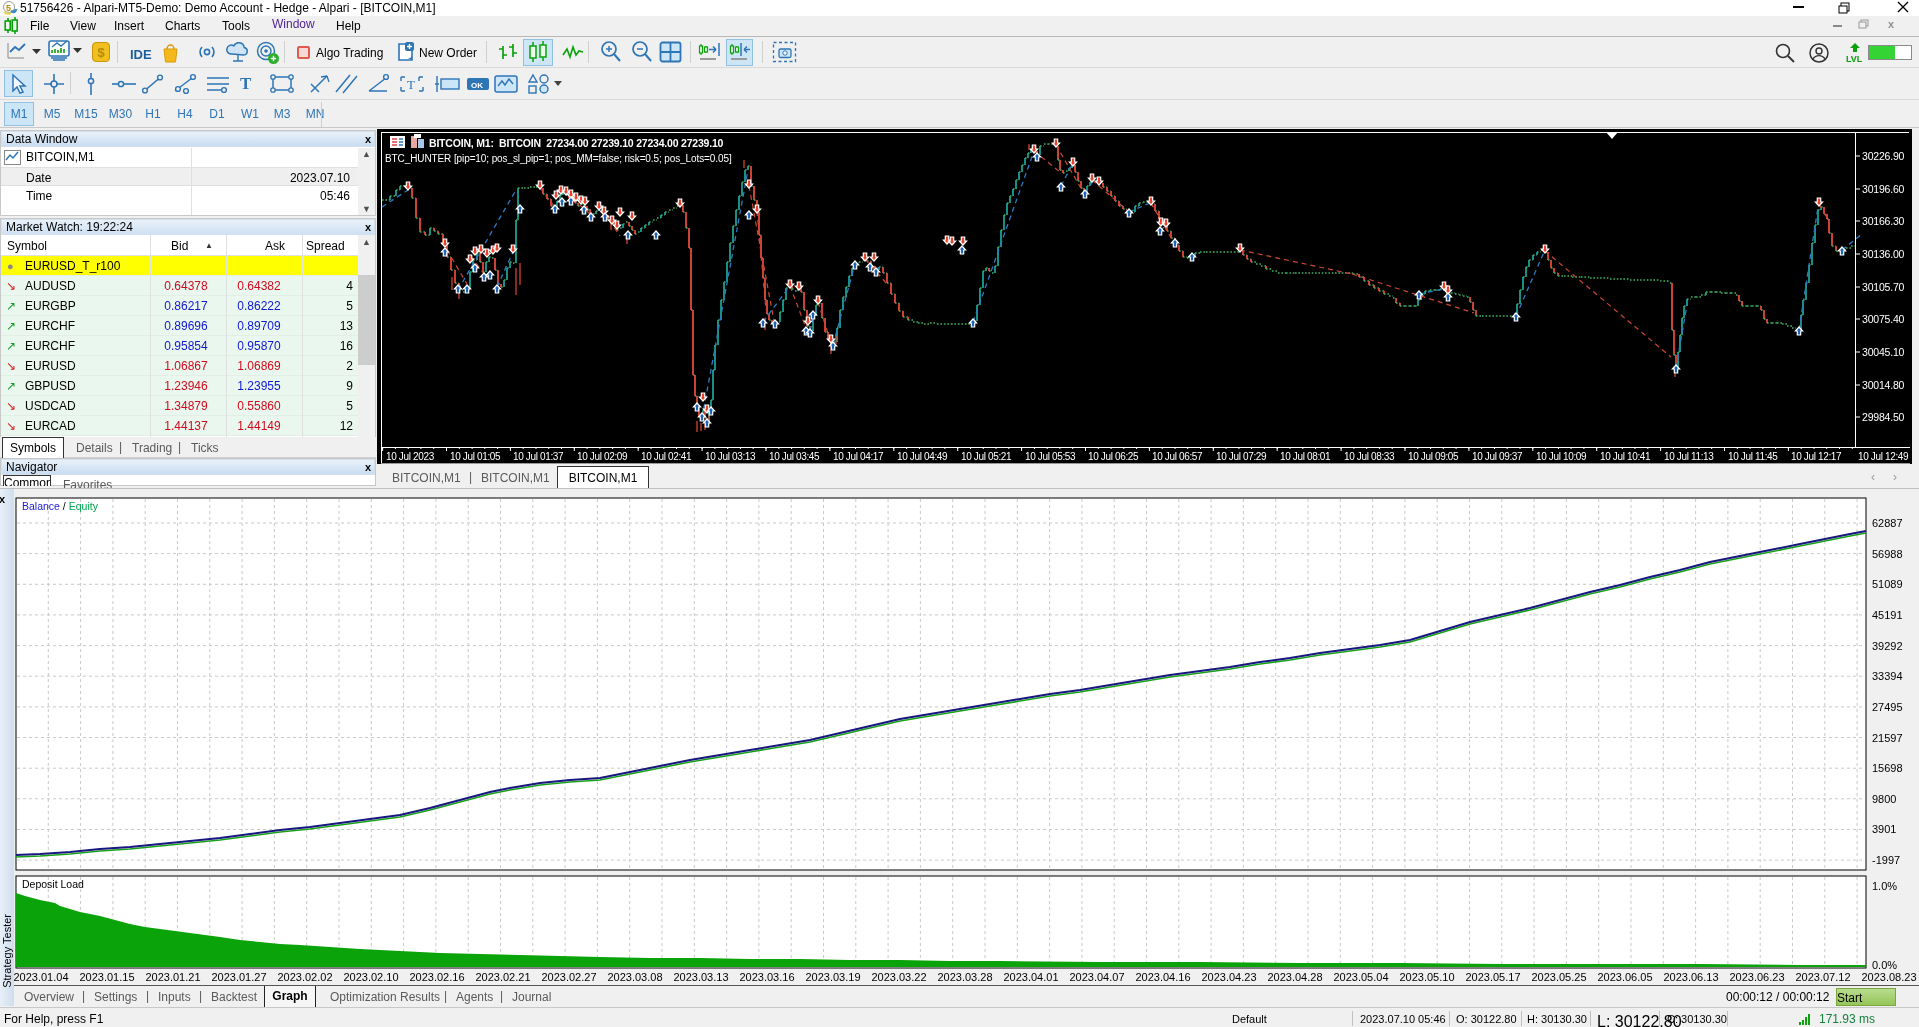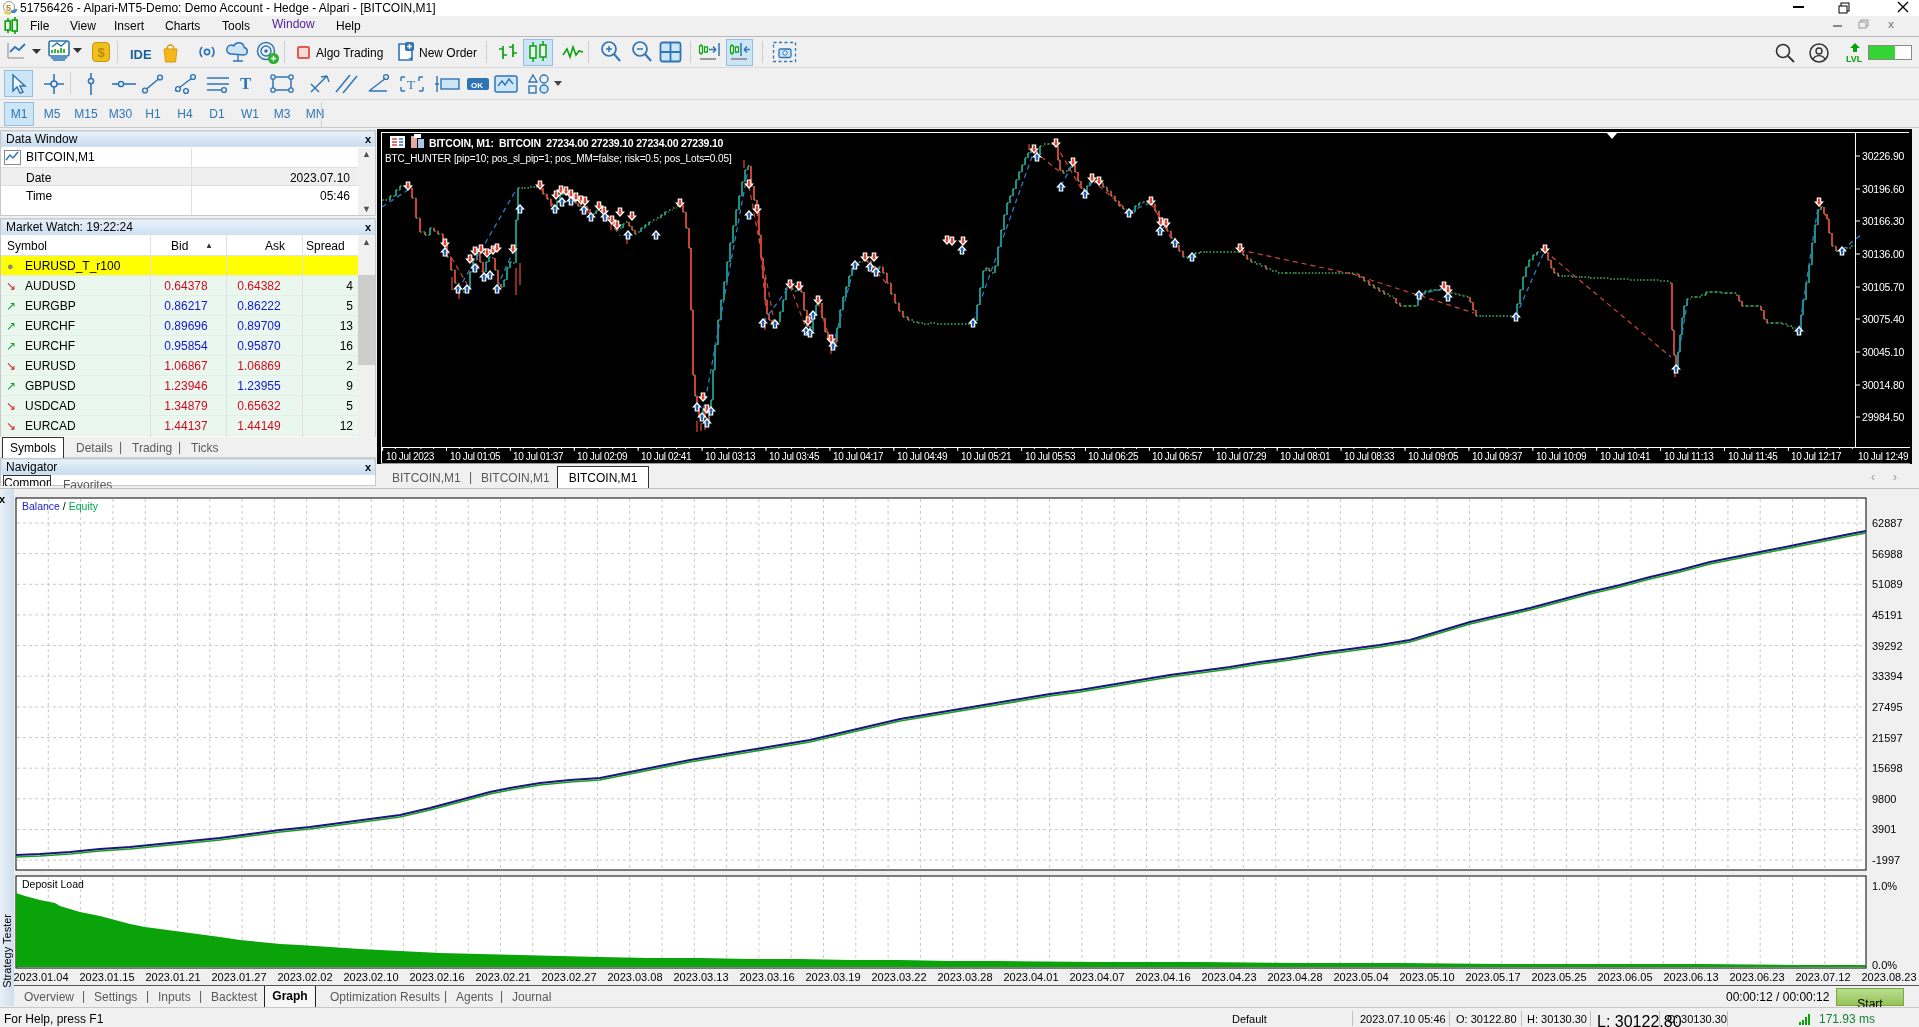--- a/index.html
+++ b/index.html
@@ -341,21 +341,21 @@
       <span class="arr" style="color:#18a02c">↗</span>
       <span class="mwsym">GBPUSD</span>
       <span class="bid" style="left:149px;color:#d00a1e">1.23946</span>
       <span class="bid" style="left:222px;color:#0f17cf">1.23955</span>
       <span class="spr">9</span>
     </div>
     <div class="mwrow" style="top:177px;background:#eaf7ef;height:20px;overflow:hidden">
       <span class="arr" style="color:#d22">↘</span>
       <span class="mwsym">USDCAD</span>
       <span class="bid" style="left:149px;color:#d00a1e">1.34879</span>
-      <span class="bid" style="left:222px;color:#d00a1e">0.65632</span>
+      <span class="bid" style="left:222px;color:#d00a1e">0.55860</span>
       <span class="spr">5</span>
     </div>
     <div class="mwrow" style="top:197px;background:#eaf7ef;height:20px;overflow:hidden">
       <span class="arr" style="color:#d22">↘</span>
       <span class="mwsym">EURCAD</span>
       <span class="bid" style="left:149px;color:#d00a1e">1.44137</span>
       <span class="bid" style="left:222px;color:#d00a1e">1.44149</span>
       <span class="spr">12</span>
     </div>
     <div class="abs" style="left:149px;top:16px;width:1px;height:221px;background:#e0e0e0"></div>
@@ -1529,21 +1529,21 @@
     <div class="abs tab" style="left:144px;top:4px">Inputs</div>
     <div class="abs tab" style="left:185px;top:3px">|</div>
     <div class="abs tab" style="left:197px;top:4px">Backtest</div>
     <div class="abs" style="left:250px;top:0;width:52px;height:22px;background:#f6f6f6;border:1.5px solid #222;border-top:none;text-align:center;padding-top:3px;color:#000;font-weight:bold">Graph</div>
     <div class="abs tab" style="left:316px;top:4px">Optimization Results</div>
     <div class="abs tab" style="left:430px;top:3px">|</div>
     <div class="abs tab" style="left:442px;top:4px">Agents</div>
     <div class="abs tab" style="left:486px;top:3px">|</div>
     <div class="abs tab" style="left:498px;top:4px">Journal</div>
     <div class="abs" style="left:1712px;top:4px;color:#000">00:00:12 / 00:00:12</div>
-    <div class="abs" style="left:1822px;top:2px;width:68px;height:18px;background:linear-gradient(#b9dd90,#95c558);border:1px solid #7aa83e;text-align:center;padding-top:8px;color:#000">Start</div>
+    <div class="abs" style="left:1822px;top:2px;width:60px;height:18px;background:linear-gradient(#b9dd90,#95c558);border:1px solid #7aa83e;text-align:left;padding-top:2px;color:#000">Start</div>
   </div>
 <div class="abs" style="left:0;top:1007px;width:1919px;height:20px;background:#f0f0f0;border-top:1px solid #c8c8c8">
     <div class="abs" style="left:4px;top:4px;color:#000">For Help, press F1</div>
     <div class="abs" style="left:1232px;top:5px;color:#000;font-size:11px">Default</div>
     <div class="abs" style="left:1360px;top:5px;color:#000;font-size:11px">2023.07.10 05:46</div>
     <div class="abs" style="left:1456px;top:5px;color:#000;font-size:11px">O: 30122.80</div>
     <div class="abs" style="left:1527px;top:5px;color:#000;font-size:11px">H: 30130.30</div>
     <div class="abs" style="left:1597px;top:5px;color:#000;font-size:16px">L: 30122.80</div>
     <div class="abs" style="left:1667px;top:5px;color:#000;font-size:11px">C: 30130.30</div>
     <div class="vline" style="left:1352px;top:3px;height:15px;background:#c0c0c0"></div>

